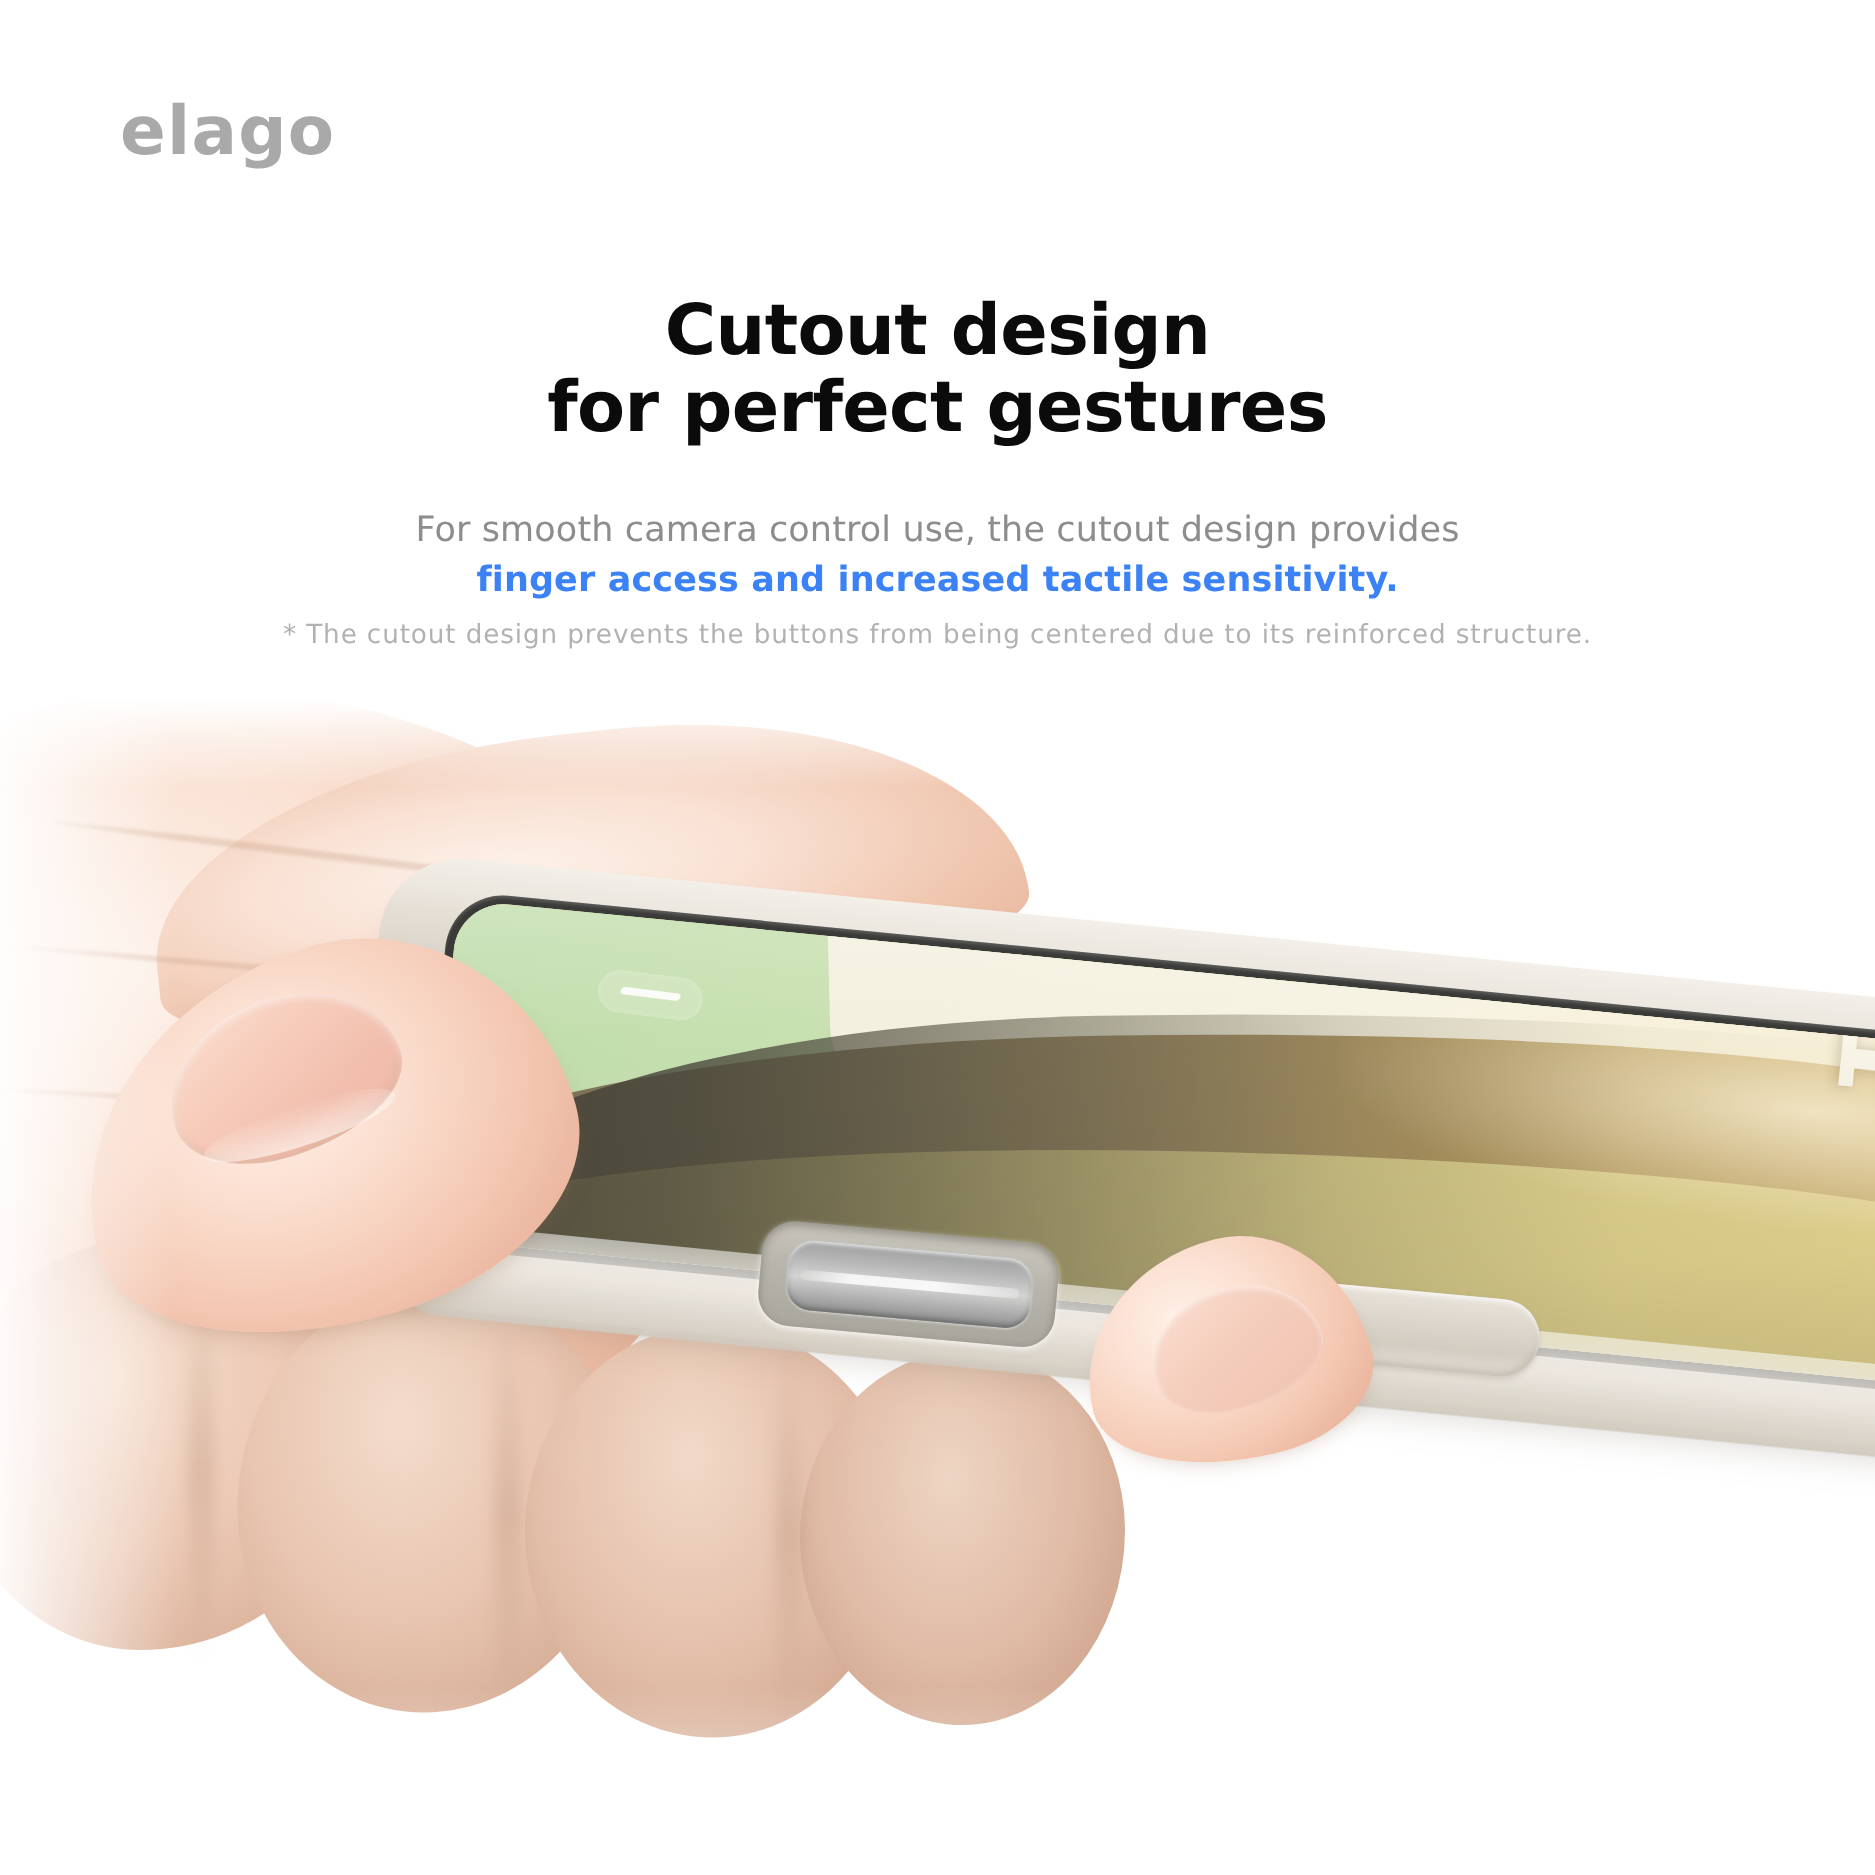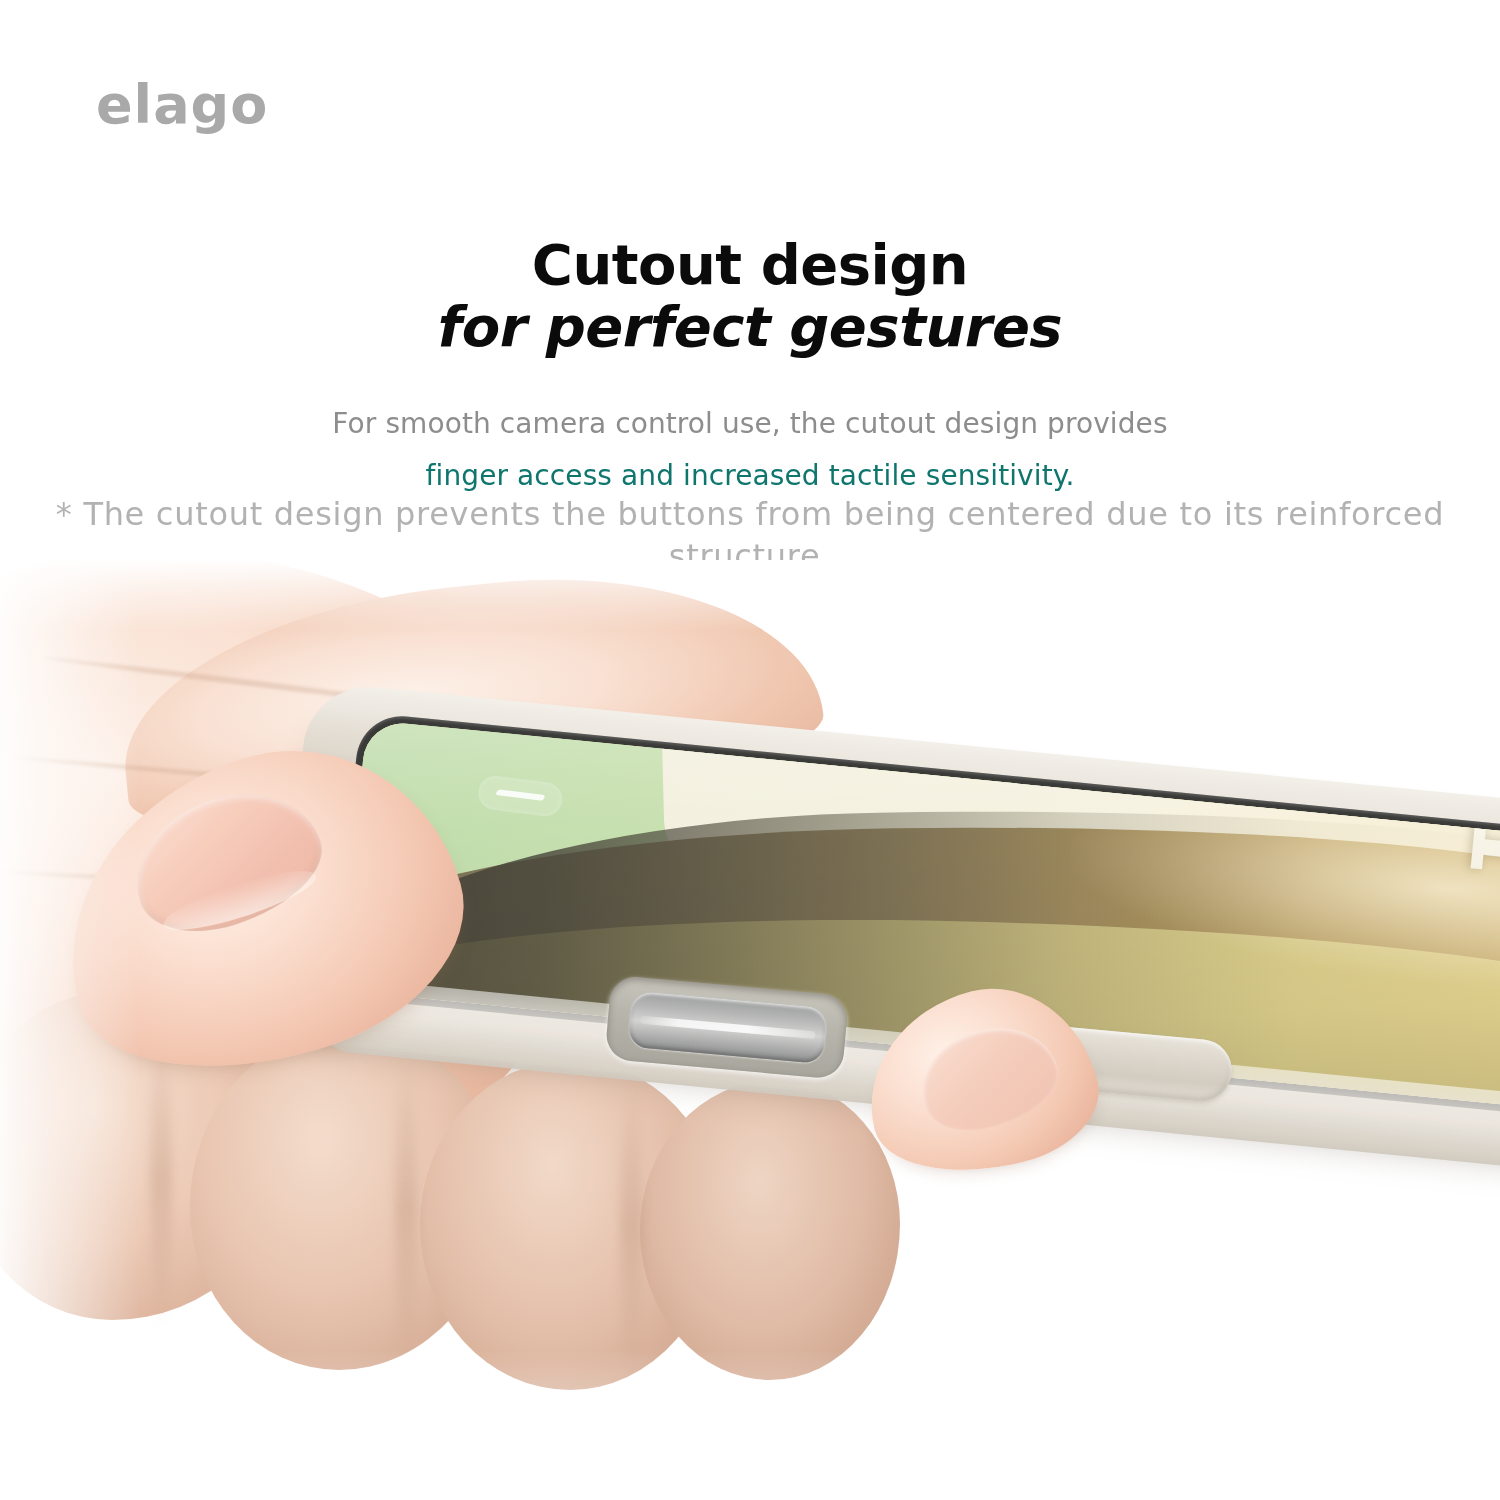--- a/index.html
+++ b/index.html
@@ -21,33 +21,33 @@
   }
 
   
   .headline{
     position:absolute;left:0;top:196px;width:1500px;
     text-align:center;color:#0b0b0b;
     font-size:56px;line-height:1.12;
     font-weight:700;letter-spacing:-0.5px;
     font-family:"DejaVu Sans",sans-serif;
   }
-  .headline .l2{display:block;font-style:italic;}
+  .headline .l2{display:block;}
 
   .sub{
     position:absolute;left:0;top:404px;width:1500px;text-align:center;
     font-size:28px;line-height:1.42;letter-spacing:0.1px;
     font-family:"DejaVu Sans",sans-serif;
   }
   .sub .s1{display:block;color:#8d8d8d;font-weight:400;}
-  .sub .s2{display:block;color:#0f766e;font-weight:400;margin-top:12px;}
+  .sub .s2{display:block;color:#3b82f6;font-weight:700;}
 
   .note{
     position:absolute;left:0;top:494px;width:1500px;text-align:center;
-    font-size:32px;line-height:1.3;letter-spacing:0.7px;
+    font-size:21px;line-height:1.3;letter-spacing:0.7px;
     color:#b2b2b2;font-weight:400;
     font-family:"DejaVu Sans",sans-serif;
   }
 
   
   .photo{
     position:absolute;left:0;top:560px;width:1500px;height:940px;
     overflow:hidden;background:#fff;
   }
 

